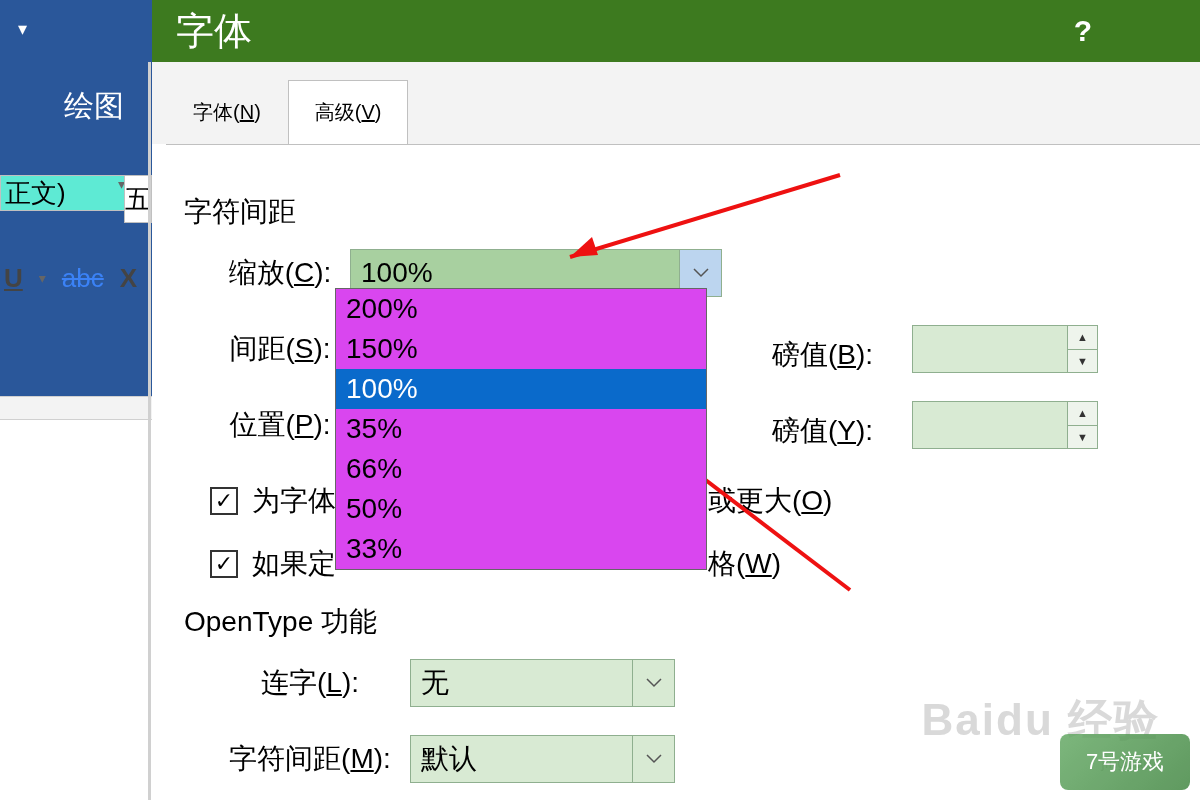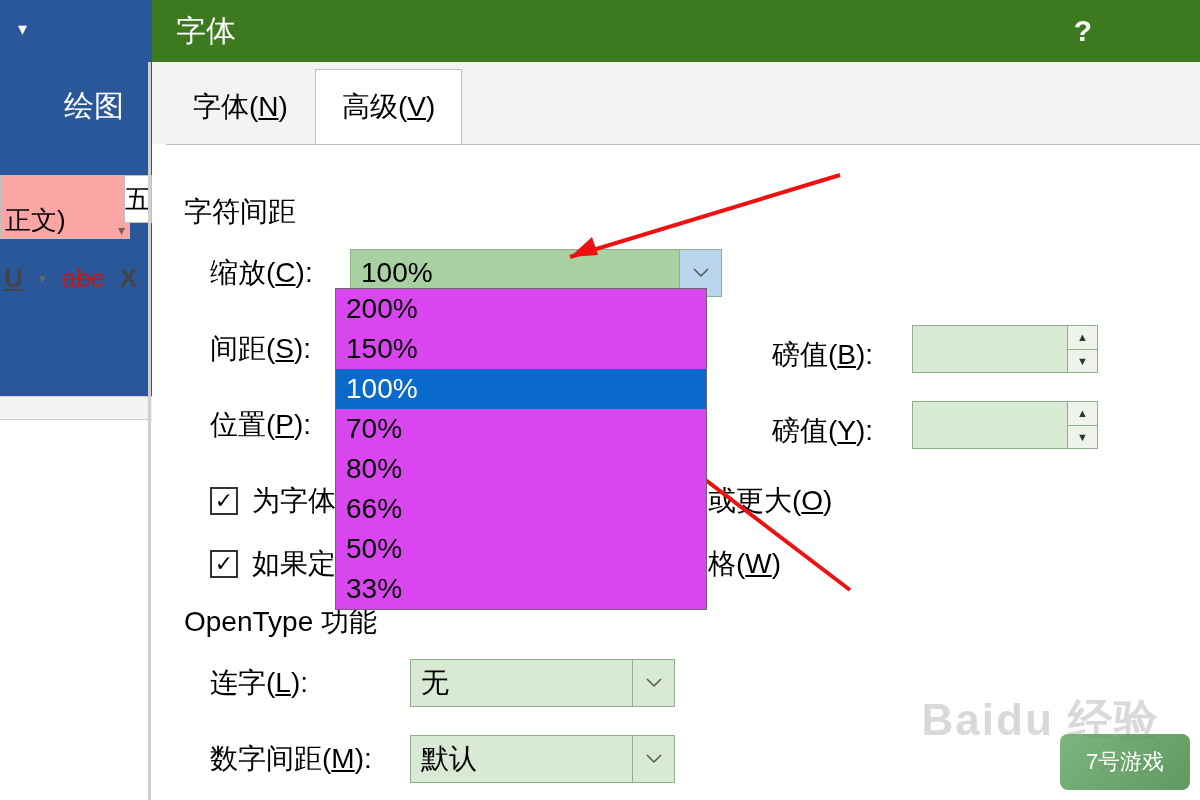--- a/index.html
+++ b/index.html
@@ -2,42 +2,42 @@
 <html><head>
 <meta charset="utf-8">
 <style>
 * { box-sizing: border-box; margin: 0; padding: 0; font-family: "Microsoft YaHei", sans-serif; }
 body { width: 1200px; height: 800px; overflow: hidden; background: #fff; position: relative; }
 
 .ribbon-top { position: absolute; left: 0; top: 0; width: 152px; height: 410px; background: #2a579a; }
 .ribbon-arrow { position: absolute; left: 18px; top: 18px; color: #fff; font-size: 18px; }
 .ribbon-btn { position: absolute; left: 64px; top: 86px; color: #fff; font-size: 30px; }
 
-.toolbar-font { position: absolute; left: 0; top: 175px; width: 130px; height: 64px; background: #fca5a5; border: 1px solid #c0c0c0; display: flex; align-items: flex-end; padding: 0 4px; font-size: 26px; }
+.toolbar-font { position: absolute; left: 0; top: 175px; width: 130px; height: 36px; background: #5eead4; border: 1px solid #c0c0c0; display: flex; align-items: flex-start; padding: 0 4px; font-size: 26px; }
 .toolbar-font .dd { margin-left: auto; color: #666; font-size: 14px; }
 .toolbar-size { position: absolute; left: 124px; top: 175px; width: 28px; height: 48px; background: #fff; border: 1px solid #c0c0c0; display: flex; align-items: center; justify-content: center; font-size: 26px; overflow: hidden; }
 .toolbar-fmt { position: absolute; left: 0; top: 258px; width: 152px; height: 40px; display: flex; align-items: center; gap: 16px; padding-left: 4px; color: #444; font-size: 26px; }
-.strike { text-decoration: line-through; color: #b91c1c; }
+.strike { text-decoration: line-through; color: #3b82f6; }
 
 .vertical-sep { position: absolute; left: 148px; top: 62px; width: 3px; height: 738px; background: #d0d0d0; }
 .ruler-bg { position: absolute; left: 0; top: 396px; width: 152px; height: 24px; background: #f3f3f3; border-top: 1px solid #d0d0d0; border-bottom: 1px solid #d0d0d0; }
 
-.dialog-title { position: absolute; left: 152px; top: 0; right: 0; height: 62px; background: #3d7a1f; color: #fff; display: flex; align-items: center; padding: 0 24px; font-size: 30px; }
+.dialog-title { position: absolute; left: 152px; top: 0; right: 0; height: 62px; background: #3d7a1f; color: #fff; display: flex; align-items: center; padding: 0 24px; font-size: 38px; }
 .dialog-help { position: absolute; right: 108px; top: 0; height: 62px; display: flex; align-items: center; color: #fff; font-size: 30px; font-weight: bold; }
 
 .tab-strip { position: absolute; left: 152px; top: 62px; right: 0; height: 82px; background: #f3f3f3; display: flex; align-items: flex-end; padding-left: 14px; }
-.tab { padding: 18px 26px; font-size: 28px; border: 1px solid transparent; position: relative; top: 1px; text-align: center; }
+.tab { padding: 18px 26px; font-size: 20px; border: 1px solid transparent; position: relative; top: 1px; text-align: center; }
 .tab.active { background: #fff; border: 1px solid #c0c0c0; border-bottom: 1px solid #fff; }
 .tab u { text-decoration: underline; }
 
 .pane { position: absolute; left: 166px; top: 144px; right: 0; bottom: 0; background: #fff; border-top: 1px solid #c0c0c0; padding: 36px 18px 0 18px; font-size: 28px; color: #000; }
 
 .section-title { margin: 12px 0 18px 0; }
 .row { display: flex; align-items: center; margin: 18px 0 28px 26px; height: 48px; }
-.label { width: 140px; }
+.label { width: 140px; text-align: center; }
 .label2 { margin-left: 50px; width: 140px; margin-top: 12px; }
 .row u { text-decoration: underline; }
 
 .combo { display: flex; align-items: stretch; height: 48px; border: 1px solid #8faf8f; background: #d8ead3; }
 .combo .val { padding: 0 10px; display: flex; align-items: center; min-width: 0; }
 .combo .dd { width: 42px; display: flex; align-items: center; justify-content: center; border-left: 1px solid #8faf8f; color: #555; }
 .combo.scale { width: 372px; }
 .combo.scale .val { flex: 1; background: #a8d0a0; }
 .combo.scale .dd { background: #bcd5ef; }
 .combo.small { width: 265px; }
@@ -168,38 +168,37 @@
       <div class="val">无</div>
       <div class="dd">
           <svg width="16" height="10">
             <path d="M1 1 L8 8 L15 1" stroke="#555" stroke-width="1.5" fill="none"></path>
           </svg>
         </div>
     </div>
   </div>
 
   <div class="row">
-    <div class="label" style="width:200px"><span>数字间距(</span><u>M</u><span>):</span></div>
+    <div class="label" style="width:200px"><span>字符间距(</span><u>M</u><span>):</span></div>
     <div class="combo small">
       <div class="val">默认</div>
       <div class="dd">
           <svg width="16" height="10">
             <path d="M1 1 L8 8 L15 1" stroke="#555" stroke-width="1.5" fill="none"></path>
           </svg>
         </div>
     </div>
   </div>
 </div>
 
 <div class="dropdown-list">
     <div class="opt">200%</div>
     <div class="opt">150%</div>
     <div class="opt sel">100%</div>
-    <div class="opt">70%</div>
-    <div class="opt">80%</div>
+    <div class="opt">35%</div>
     <div class="opt">66%</div>
     <div class="opt">50%</div>
     <div class="opt">33%</div>
   </div>
 
 <svg class="arrow" style="left:540px;top:165px;width:320px;height:110px">
   <line x1="300" y1="10" x2="30" y2="92" stroke="#e11" stroke-width="4"></line>
   <polygon points="30,92 52,72 58,90" fill="#e11"></polygon>
 </svg>
 <svg class="arrow" style="left:570px;top:370px;width:300px;height:230px">

